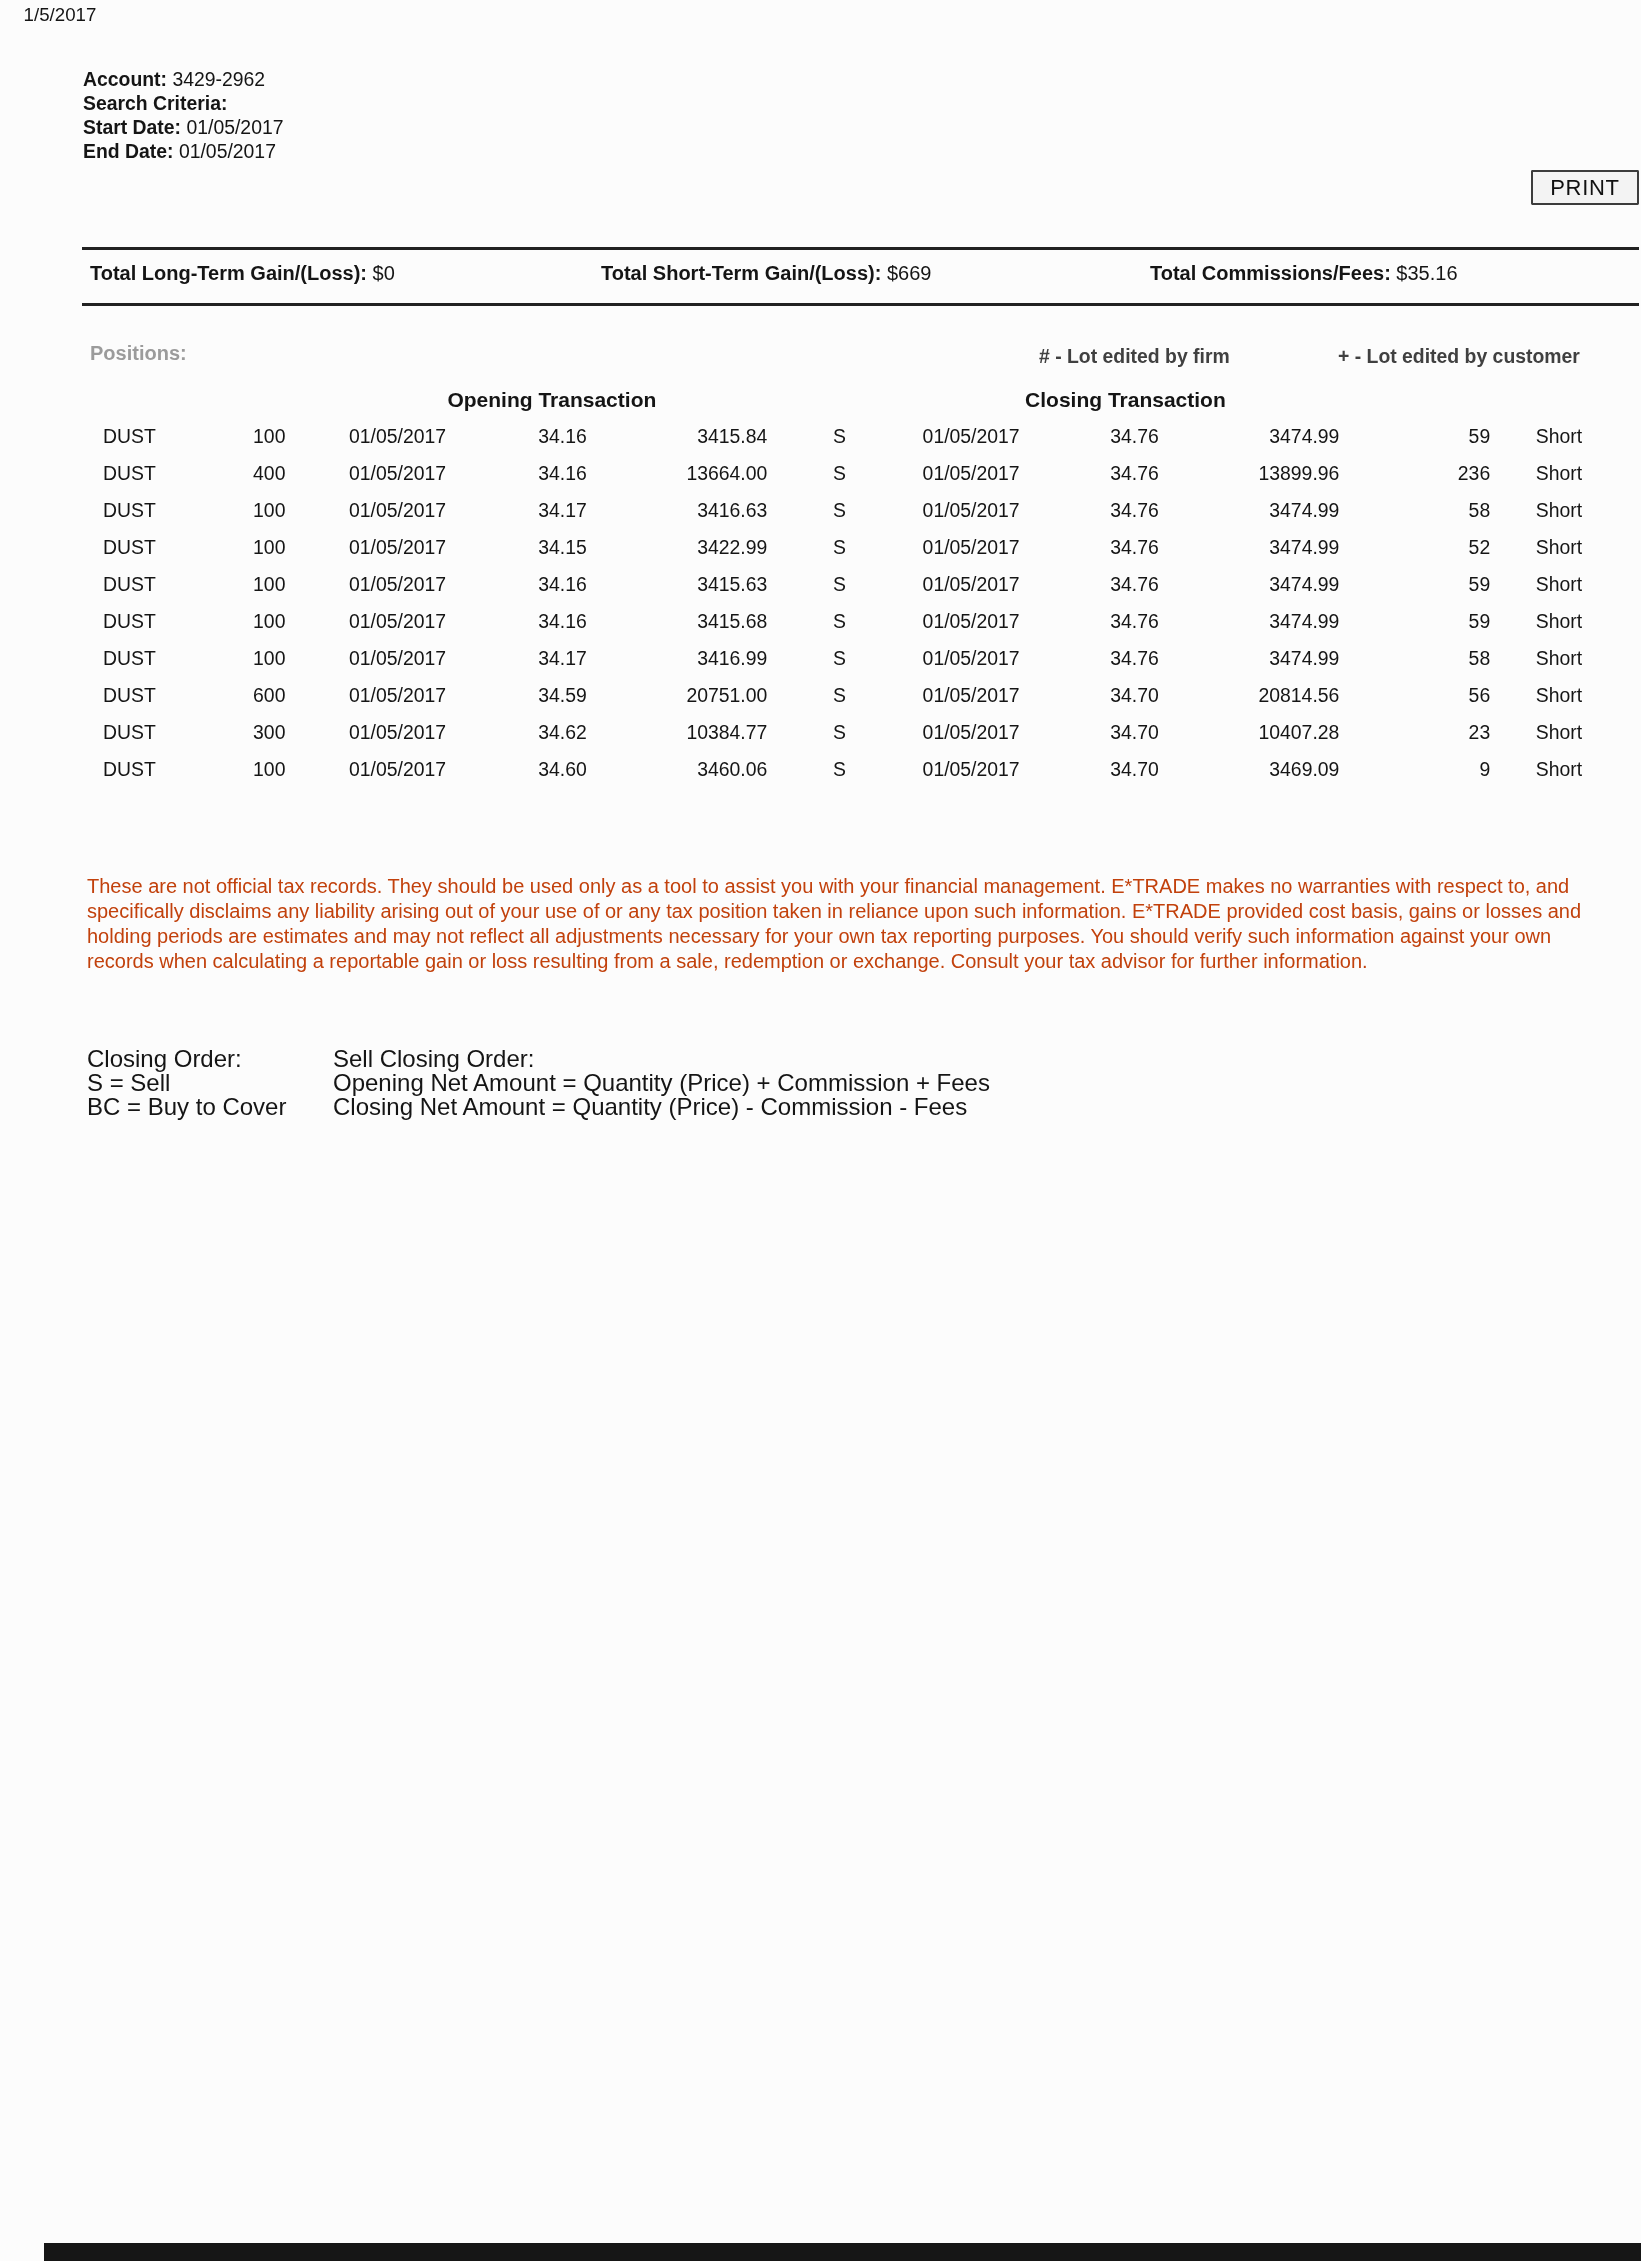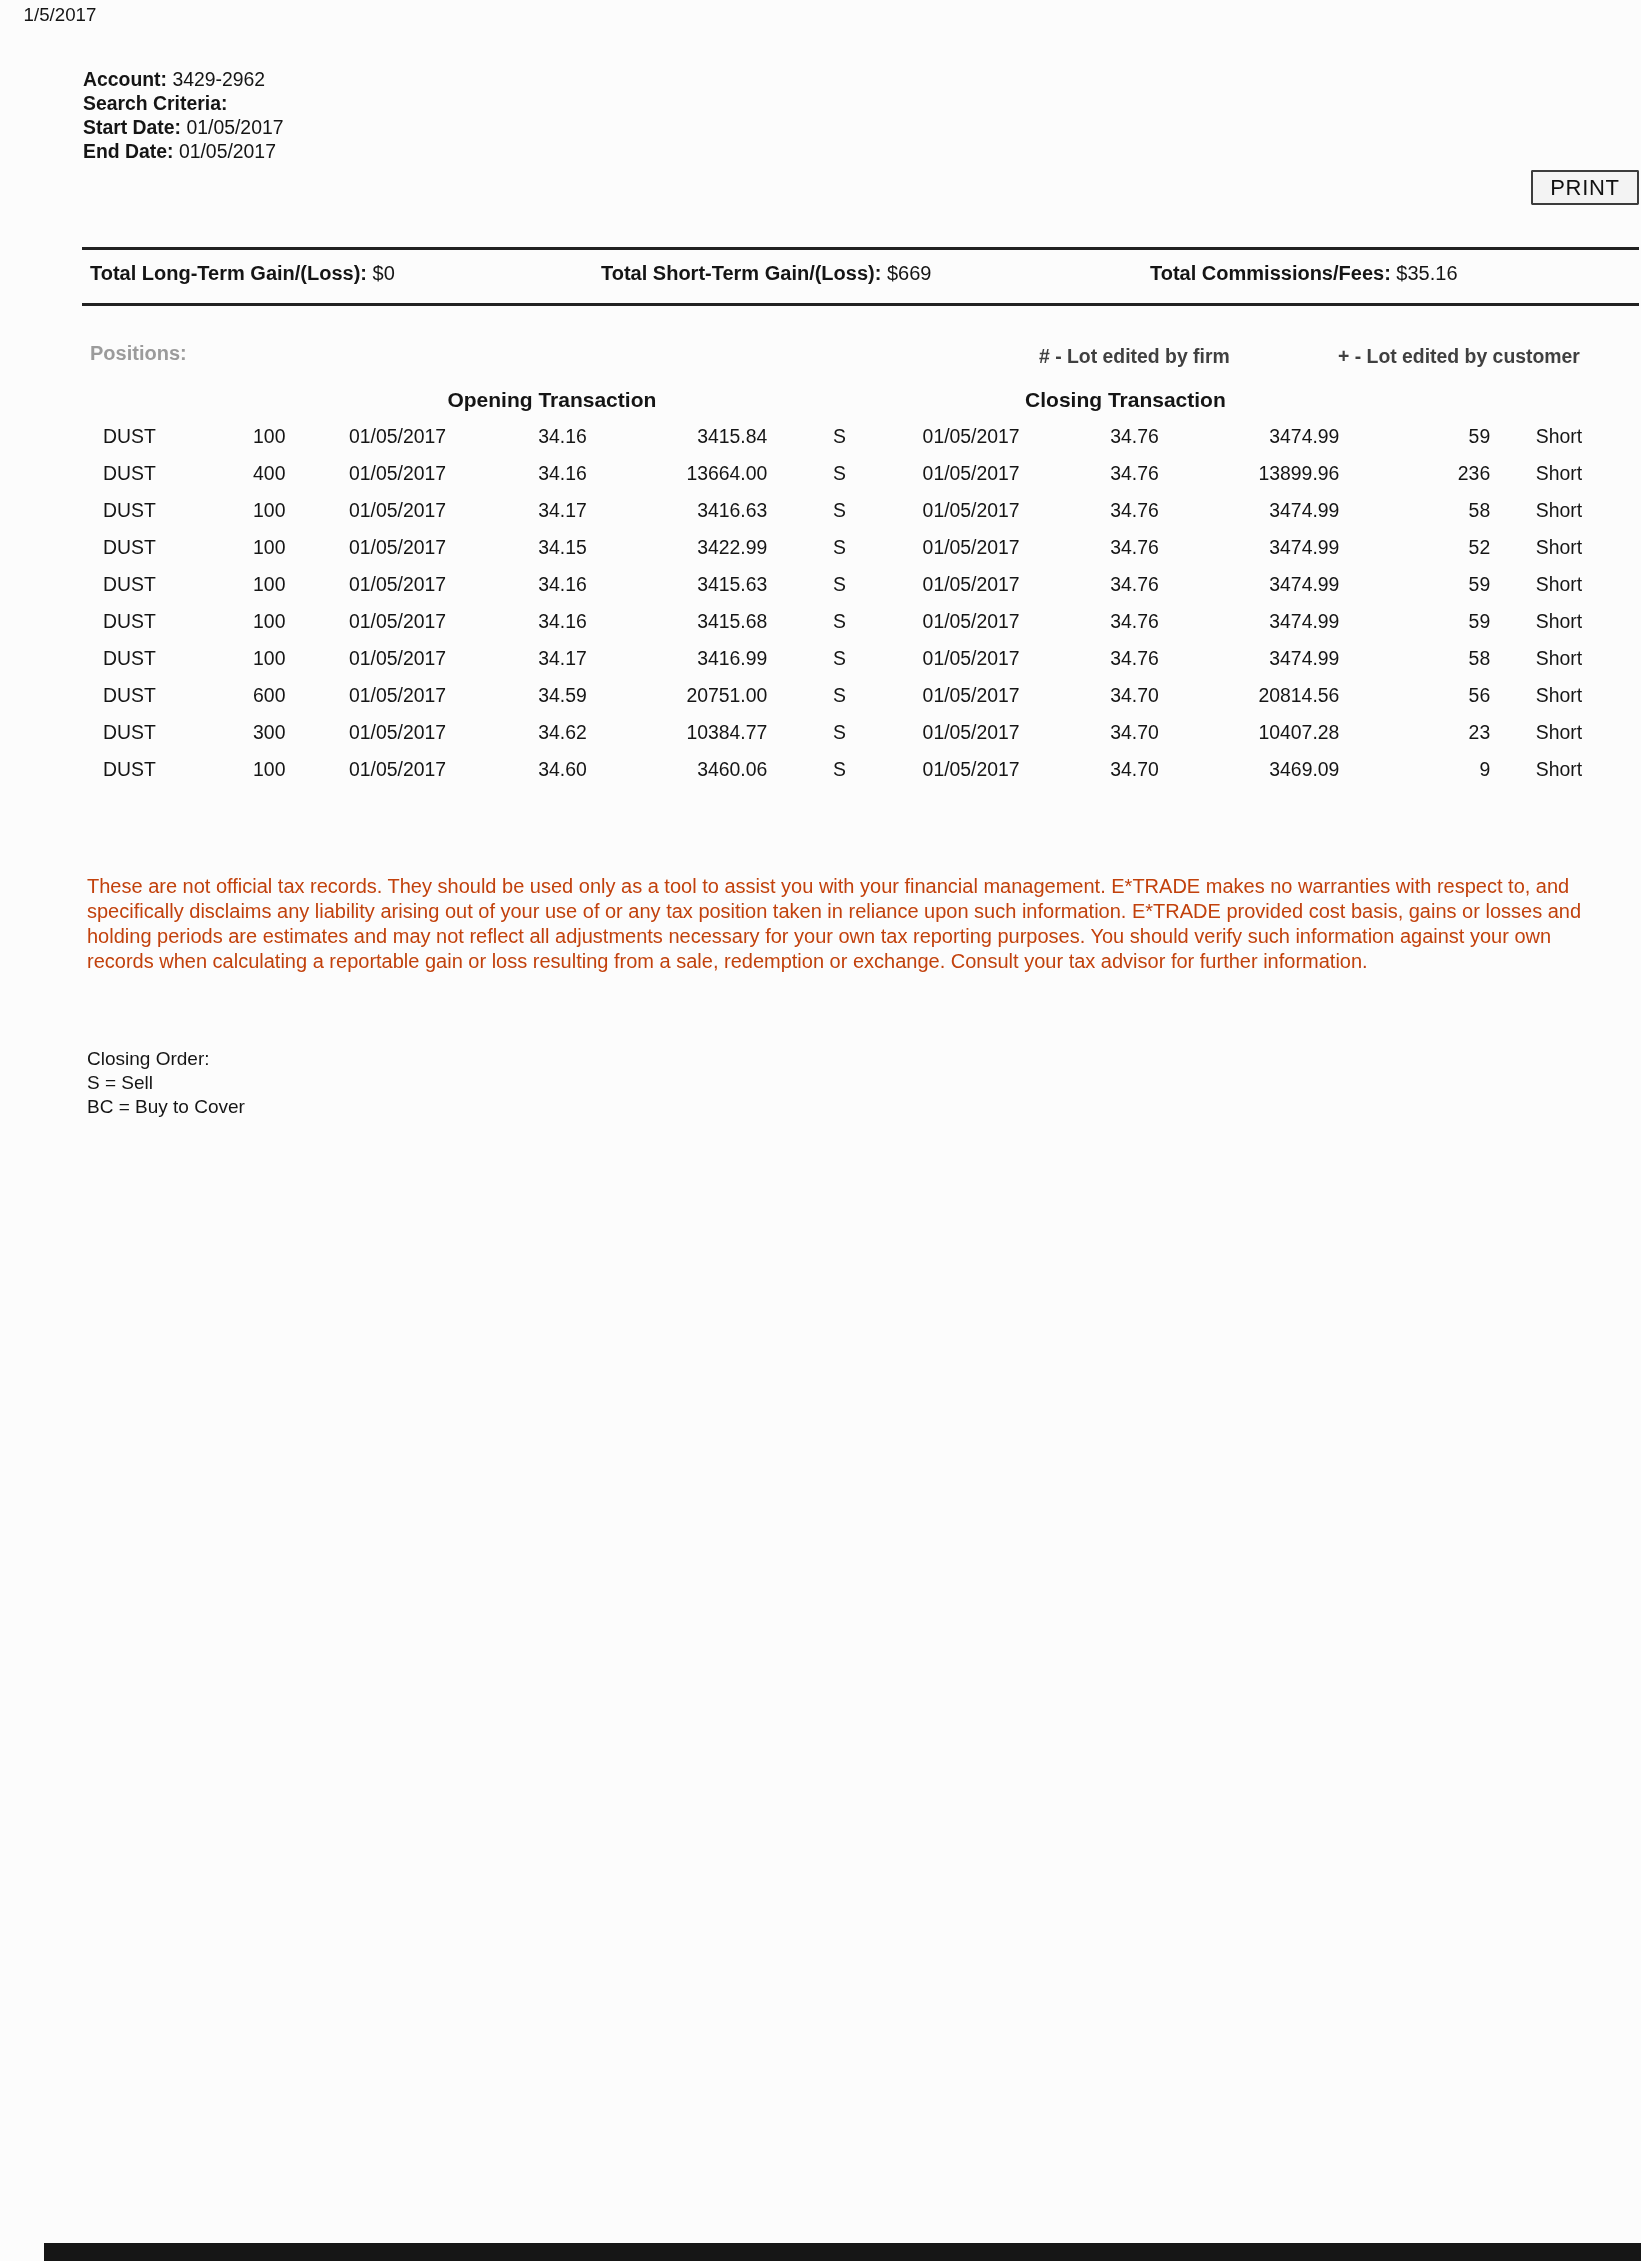--- a/index.html
+++ b/index.html
@@ -57,21 +57,21 @@
   .positions-table tr.col-headers th:nth-child(8),  .positions-table tbody td:nth-child(8)  { text-align:right; padding-right:15.2px; }
   .positions-table tr.col-headers th:nth-child(9),  .positions-table tbody td:nth-child(9)  { text-align:right; padding-right:22px; }
   .positions-table tr.col-headers th:nth-child(10), .positions-table tbody td:nth-child(10) { text-align:right; padding-right:30.5px; }
   .positions-table tr.col-headers th:nth-child(11), .positions-table tbody td:nth-child(11) { text-align:left;  padding-left:15.2px; }
 
   .disclaimer {
     position:absolute; left:87px; top:874px; width:1534px;
     font-size:20px; line-height:25px; color:#c2410c;
   }
 
-  .legend-col { position:absolute; top:1047px; font-size:19px; line-height:24px; white-space:nowrap; }
+  .legend-col { position:absolute; top:1047px; font-size:24px; line-height:24px; white-space:nowrap; }
   .legend-col-1 { left:87px; }
   .legend-col-2 { left:333px; }
   .legend-col-3 { left:1017px; }
 
   .bottom-scan-bar {
     position:absolute; left:44px; right:0; bottom:0; height:18px;
     background:#161616;
   }
 </style>
 </head>
@@ -281,17 +281,24 @@
 
   <div class="disclaimer">These are not official tax records. They should be used only as a tool to assist you with your financial management. E*TRADE makes no warranties with respect to, and specifically disclaims any liability arising out of your use of or any tax position taken in reliance upon such information. E*TRADE provided cost basis, gains or losses and holding periods are estimates and may not reflect all adjustments necessary for your own tax reporting purposes. You should verify such information against your own records when calculating a reportable gain or loss resulting from a sale, redemption or exchange. Consult your tax advisor for further information.</div>
 
   <div class="legend-col legend-col-1">
     <div>Closing Order:</div>
     <div>
         <div>S = Sell</div>
         <div>BC = Buy to Cover</div>
       </div>
   </div>
+  <div class="legend-col legend-col-2">
+    <div>Sell Closing Order:</div>
+    <div>
+        <div>Opening Net Amount = Quantity (Price) + Commission + Fees</div>
+        <div>Closing Net Amount = Quantity (Price) - Commission - Fees</div>
+      </div>
+  </div>
 
   <div class="bottom-scan-bar"></div>
 
 </div>
 
 
 </body></html>

